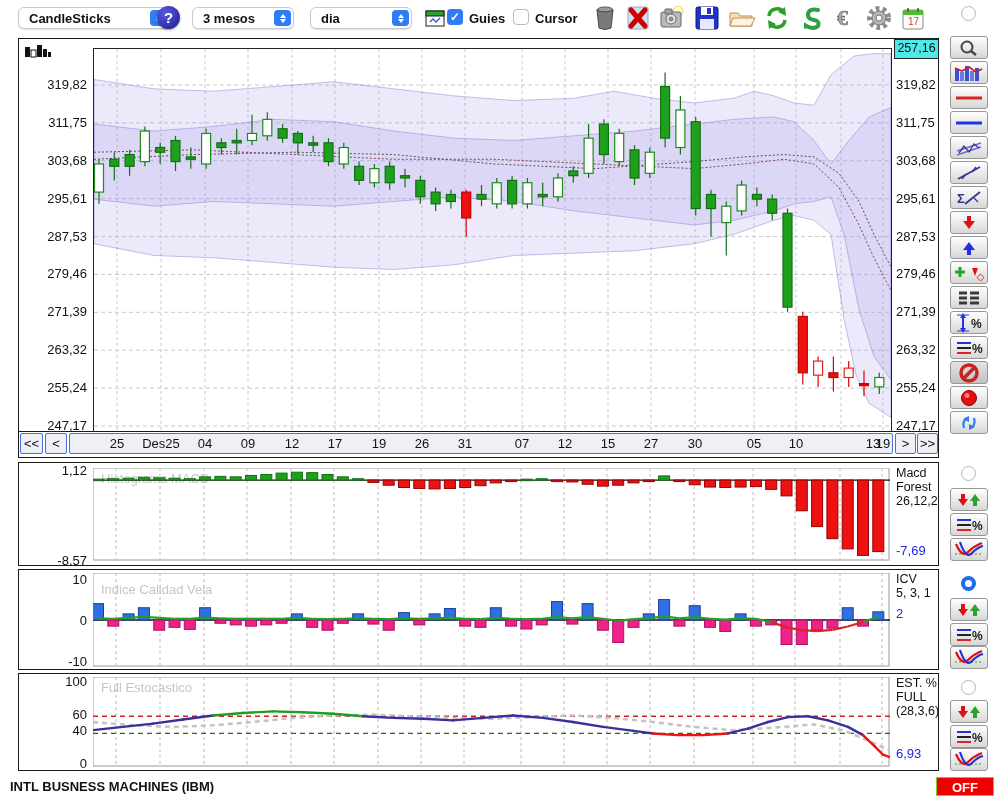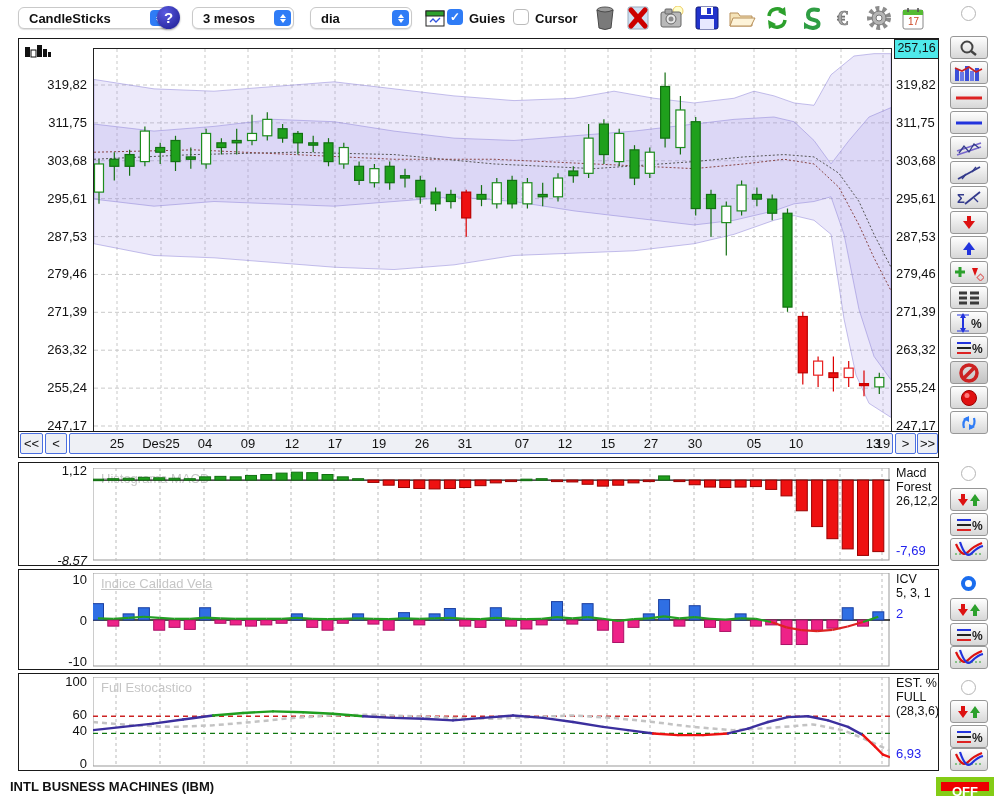--- a/index.html
+++ b/index.html
@@ -46,21 +46,21 @@
   .dlab{position:absolute;top:2px;font-size:13px;transform:translateX(-50%);}
   
   .sb-btn{position:absolute;left:950px;width:38px;height:23px;background:linear-gradient(#fefefe,#d7d7d7);
           border:1px solid #979797;border-radius:3px;display:flex;align-items:center;justify-content:center;box-sizing:border-box;}
   .sb-radio{position:absolute;left:961px;}
   
   .footer{position:absolute;left:0;top:774px;width:1000px;height:26px;background:#fff;}
   .company{position:absolute;left:10px;top:5px;font-size:13px;font-weight:bold;font-stretch:condensed;}
   .cfgpath{position:absolute;left:303px;top:6px;font-size:12.5px;color:#2222ee;}
   .offbadge{position:absolute;left:936px;top:3px;width:58px;height:19px;background:#ee0000;color:#fff;
-            font-weight:bold;text-align:center;padding-top:2px;box-sizing:border-box;border:5px solid #84cc16;}
+            font-weight:bold;text-align:center;padding-top:2px;box-sizing:border-box;border:1px solid #84cc16;}
 </style>
 </head>
 <body>
 
 <div class="app">
 
   <div class="toolbar">
     <div class="select" style="left:18px;width:152px;">
       <span>CandleSticks</span>
       <span class="stepper">
@@ -370,21 +370,21 @@
           <div class="dlab" style="left: 813px;">19</div>
         </div>
       <div class="navbox" style="left:876px;width:21px;">&gt;</div>
       <div class="navbox" style="left:898px;width:21px;">&gt;&gt;</div>
     </div>
   </div>
 
   <div class="block" id="macd-block" style="top:462px;height:104px;">
     <div id="macd-ylab">
         <div class="ylab" style="top: -0.326px; left: 2px;">1,12</div>
-        <div class="ylab" style="top: 89.791px; left: 2px; font-style: italic;">-8,57</div>
+        <div class="ylab" style="top: 89.791px; left: 2px;">-8,57</div>
       </div>
     <div class="watermark" style="left:82px;top:8px;">Histograma MACD</div>
     <svg id="macd-plot" class="plot" style="top:5px;" width="797" height="93">
         <rect x="0" y="0" width="796" height="92" fill="none" stroke="#999"></rect>
         <line x1="23" y1="0" x2="23" y2="93" stroke="#bbb" stroke-width="1" stroke-dasharray="3,3"></line>
         <line x1="67" y1="0" x2="67" y2="93" stroke="#bbb" stroke-width="1" stroke-dasharray="3,3"></line>
         <line x1="111" y1="0" x2="111" y2="93" stroke="#bbb" stroke-width="1" stroke-dasharray="3,3"></line>
         <line x1="154" y1="0" x2="154" y2="93" stroke="#bbb" stroke-width="1" stroke-dasharray="3,3"></line>
         <line x1="198" y1="0" x2="198" y2="93" stroke="#bbb" stroke-width="1" stroke-dasharray="3,3"></line>
         <line x1="241" y1="0" x2="241" y2="93" stroke="#bbb" stroke-width="1" stroke-dasharray="3,3"></line>
@@ -461,21 +461,21 @@
     </div>
     <div class="capval" style="top:80px;">-7,69</div>
   </div>
 
   <div class="block" id="icv-block" style="top:569px;height:101px;">
     <div id="icv-ylab">
         <div class="ylab" style="top: 2.13043px; left: 2px;">10</div>
         <div class="ylab" style="top: 43px; left: 2px;">0</div>
         <div class="ylab" style="top: 83.8696px; left: 2px;">-10</div>
       </div>
-    <div class="watermark" style="left:82px;top:6px;text-decoration:underline;">Indice Calidad Vela</div>
+    <div class="watermark" style="left:82px;top:12px;">Indice Calidad Vela</div>
     <svg id="icv-plot" class="plot" style="top:3px;" width="797" height="94">
         <rect x="0" y="0" width="796" height="93" fill="none" stroke="#999"></rect>
         <line x1="23" y1="0" x2="23" y2="94" stroke="#bbb" stroke-width="1" stroke-dasharray="3,3"></line>
         <line x1="67" y1="0" x2="67" y2="94" stroke="#bbb" stroke-width="1" stroke-dasharray="3,3"></line>
         <line x1="111" y1="0" x2="111" y2="94" stroke="#bbb" stroke-width="1" stroke-dasharray="3,3"></line>
         <line x1="154" y1="0" x2="154" y2="94" stroke="#bbb" stroke-width="1" stroke-dasharray="3,3"></line>
         <line x1="198" y1="0" x2="198" y2="94" stroke="#bbb" stroke-width="1" stroke-dasharray="3,3"></line>
         <line x1="241" y1="0" x2="241" y2="94" stroke="#bbb" stroke-width="1" stroke-dasharray="3,3"></line>
         <line x1="285" y1="0" x2="285" y2="94" stroke="#bbb" stroke-width="1" stroke-dasharray="3,3"></line>
         <line x1="328" y1="0" x2="328" y2="94" stroke="#bbb" stroke-width="1" stroke-dasharray="3,3"></line>

